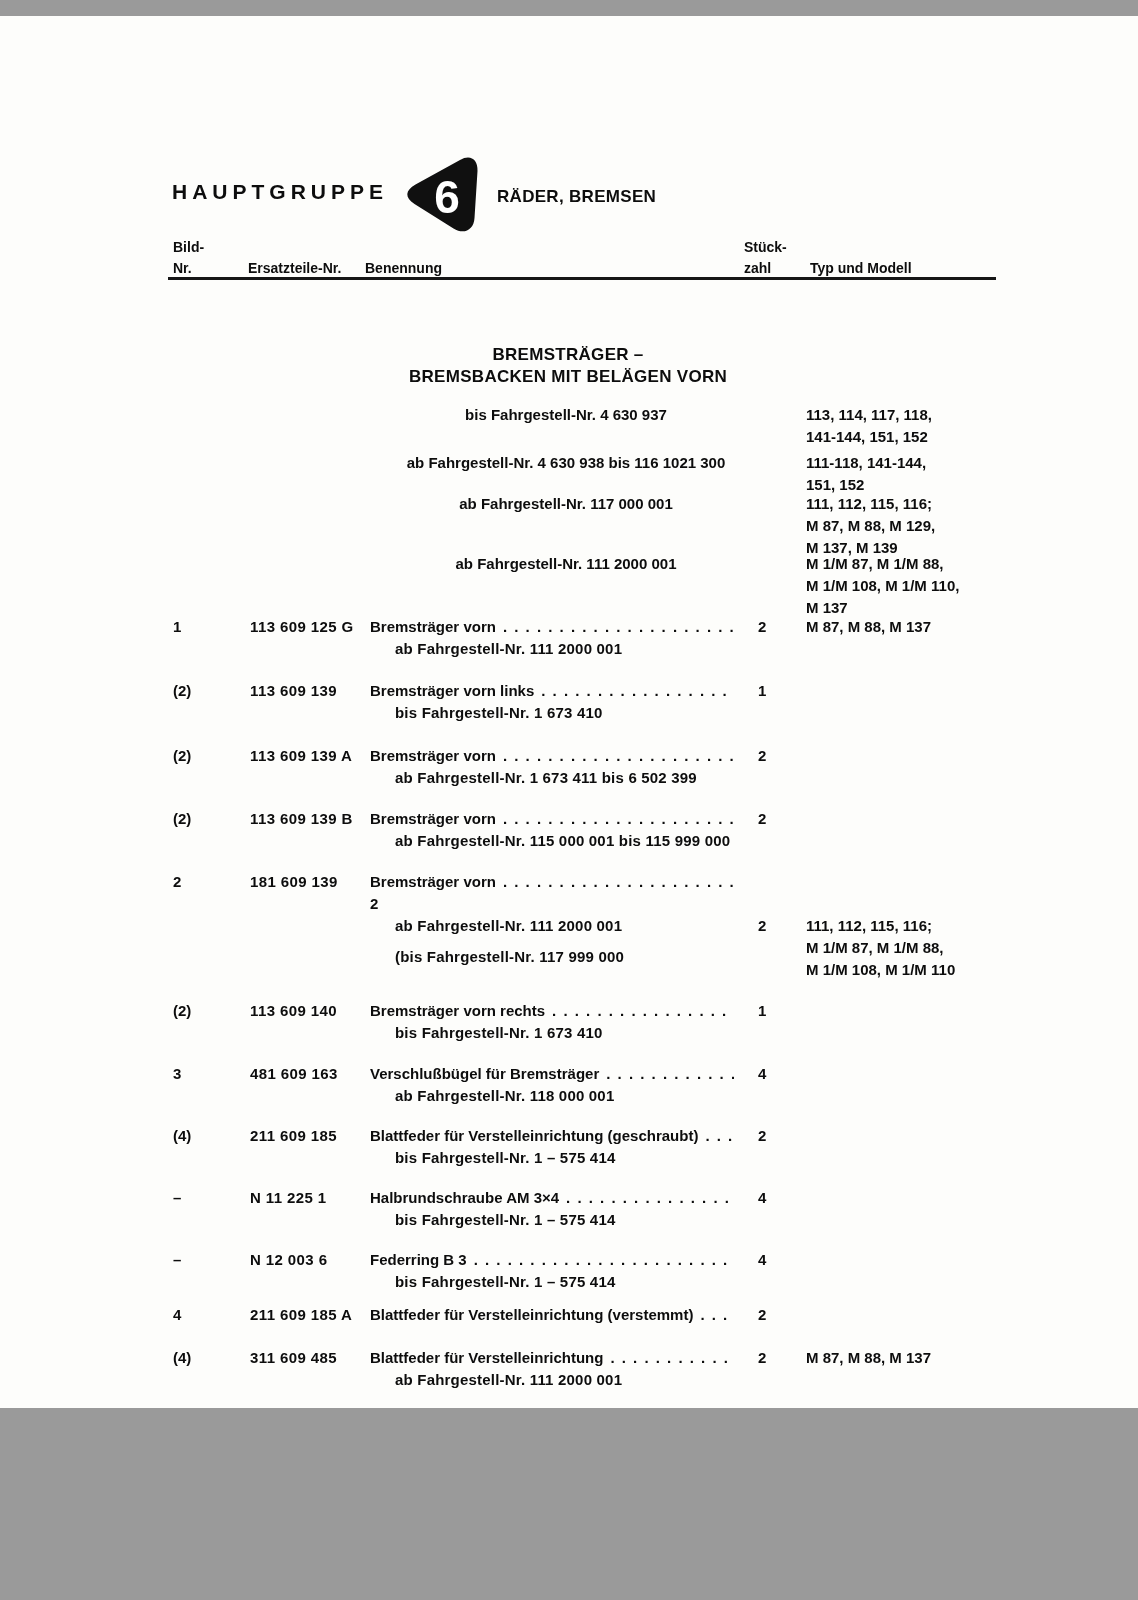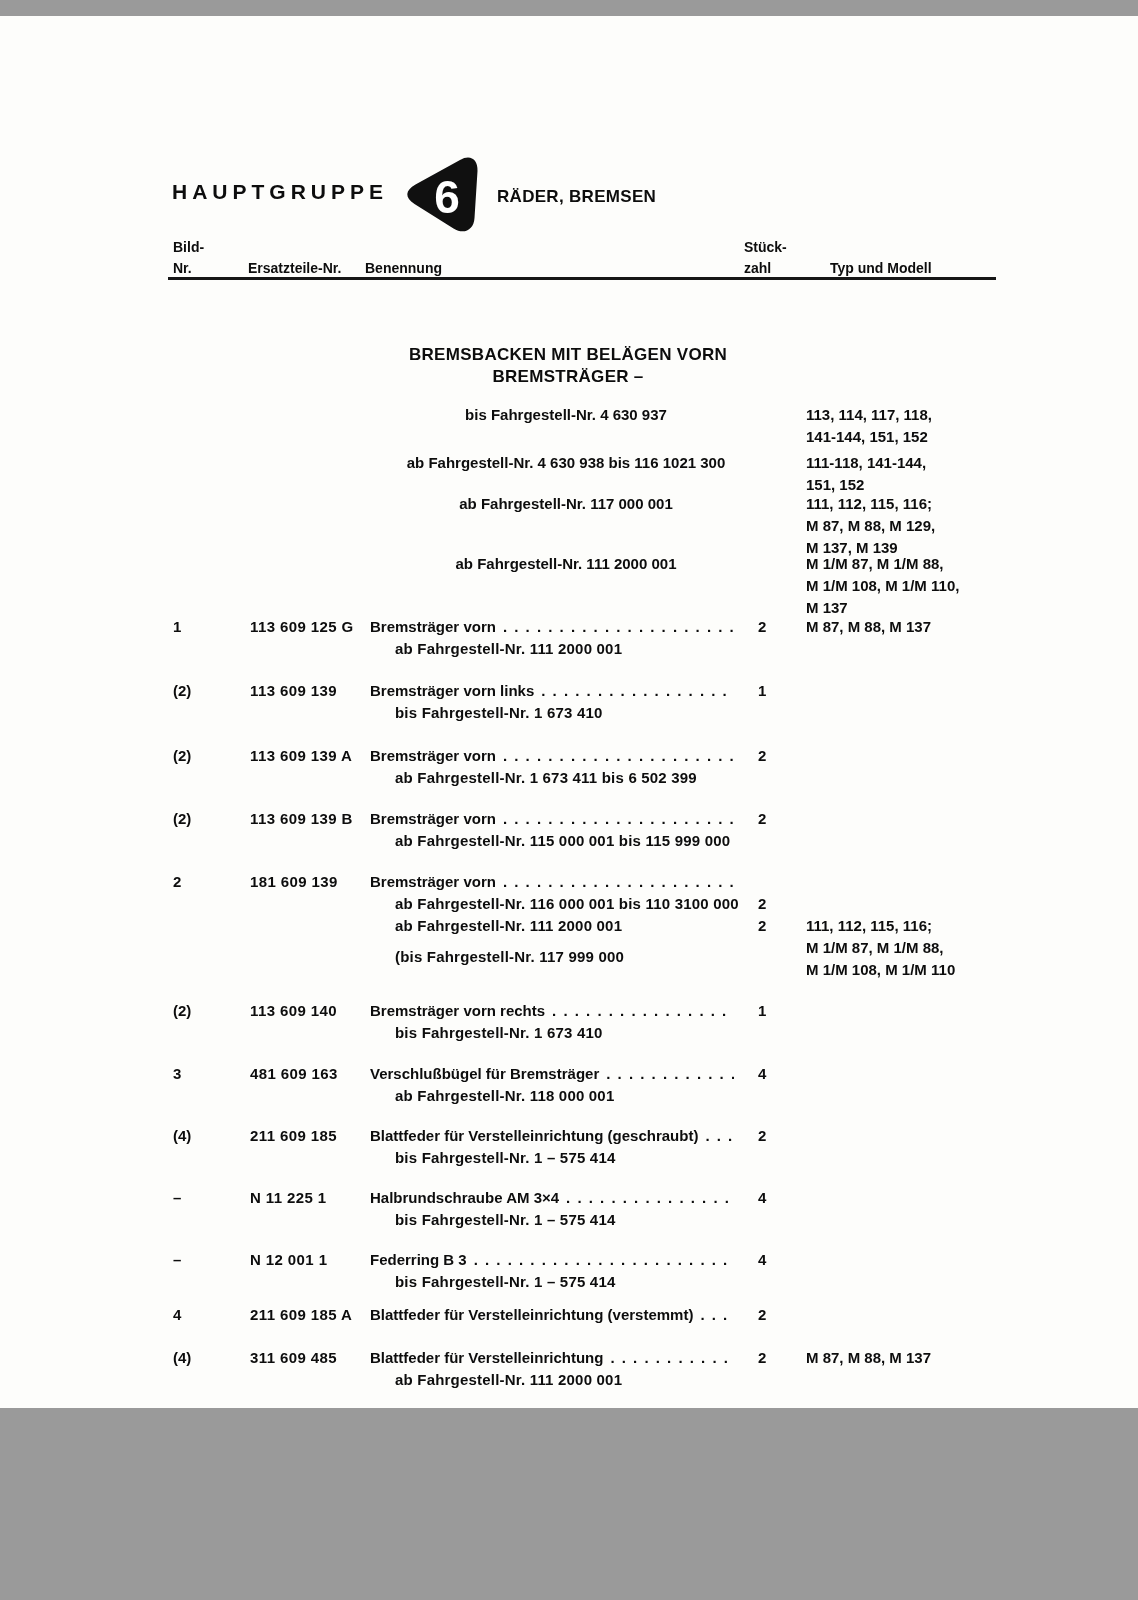--- a/index.html
+++ b/index.html
@@ -10,21 +10,21 @@
   
   .brand{left:172px;top:164px;font-size:21px;font-weight:700;letter-spacing:5px;white-space:nowrap;}
   .badge{left:402px;top:137px;}
   .section-name{left:497px;top:171px;font-size:17px;font-weight:700;letter-spacing:0.3px;white-space:nowrap;}
 
   .colhead{font-size:14px;font-weight:700;line-height:21px;white-space:nowrap;}
   .ch-bild{left:173px;top:221px;}
   .ch-ersatz{left:248px;top:242px;}
   .ch-benennung{left:365px;top:242px;}
   .ch-stueck{left:744px;top:221px;}
-  .ch-typ{left:830px;top:242px;}
+  .ch-typ{left:810px;top:242px;}
   .header-rule{left:168px;top:261px;width:828px;height:3px;background:#161616;}
 
   
   .doc-title{left:373px;top:328px;width:390px;text-align:center;font-size:17px;font-weight:700;
              line-height:22px;letter-spacing:0.3px;}
 
   
   .intro-entry{position:absolute;left:173px;width:829px;height:0;}
   .intro-text{position:absolute;left:208px;width:370px;text-align:center;
               font-size:15px;font-weight:700;line-height:22px;white-space:nowrap;}
@@ -80,22 +80,22 @@
   <div class="abs colhead ch-ersatz">Ersatzteile-Nr.</div>
   <div class="abs colhead ch-benennung">Benennung</div>
   <div class="abs colhead ch-stueck">
     <div>Stück-</div>
     <div>zahl</div>
   </div>
   <div class="abs colhead ch-typ">Typ und Modell</div>
   <div class="abs header-rule"></div>
 
   <div class="abs doc-title">
+    <div>BREMSTRÄGER –</div>
     <div>BREMSBACKEN MIT BELÄGEN VORN</div>
-    <div>BREMSTRÄGER –</div>
   </div>
 
   <div class="intro-entry" style="top:388px">
     <div class="intro-text">bis Fahrgestell-Nr. 4 630 937</div>
     <div class="typ-col" style="top:0">
       <div>113, 114, 117, 118,</div>
       <div>141-144, 151, 152</div>
     </div>
   </div>
   <div class="intro-entry" style="top:436px">
@@ -208,23 +208,20 @@
           <span class="c-part">181 609 139</span>
           <span class="c-name">
             <span>Bremsträger vorn</span>
             <span class="leader"></span>
           </span>
           <span class="c-qty"></span>
         </div>
         <div class="t-line">
           <span class="c-bild"></span>
           <span class="c-part"></span>
-          <span class="c-name">
-            <span class="sub-text">ab Fahrgestell-Nr. 116 000 001 bis 110 3100 000</span>
-          </span>
           <span class="c-qty">2</span>
         </div>
         <div class="t-line">
           <span class="c-bild"></span>
           <span class="c-part"></span>
           <span class="c-name">
             <span class="sub-text">ab Fahrgestell-Nr. 111 2000 001</span>
           </span>
           <span class="c-qty">2</span>
         </div>
@@ -314,21 +311,21 @@
           <span class="c-part"></span>
           <span class="c-name">
             <span class="sub-text">bis Fahrgestell-Nr. 1 – 575 414</span>
           </span>
           <span class="c-qty"></span>
         </div>
       </div>
       <div class="t-row" style="top: 1233px;">
         <div class="t-line">
           <span class="c-bild">–</span>
-          <span class="c-part">N 12 001 1</span>
+          <span class="c-part">N 12 003 6</span>
           <span class="c-name">
             <span>Federring B 3</span>
             <span class="leader"></span>
           </span>
           <span class="c-qty">4</span>
         </div>
         <div class="t-line">
           <span class="c-bild"></span>
           <span class="c-part"></span>
           <span class="c-name">

